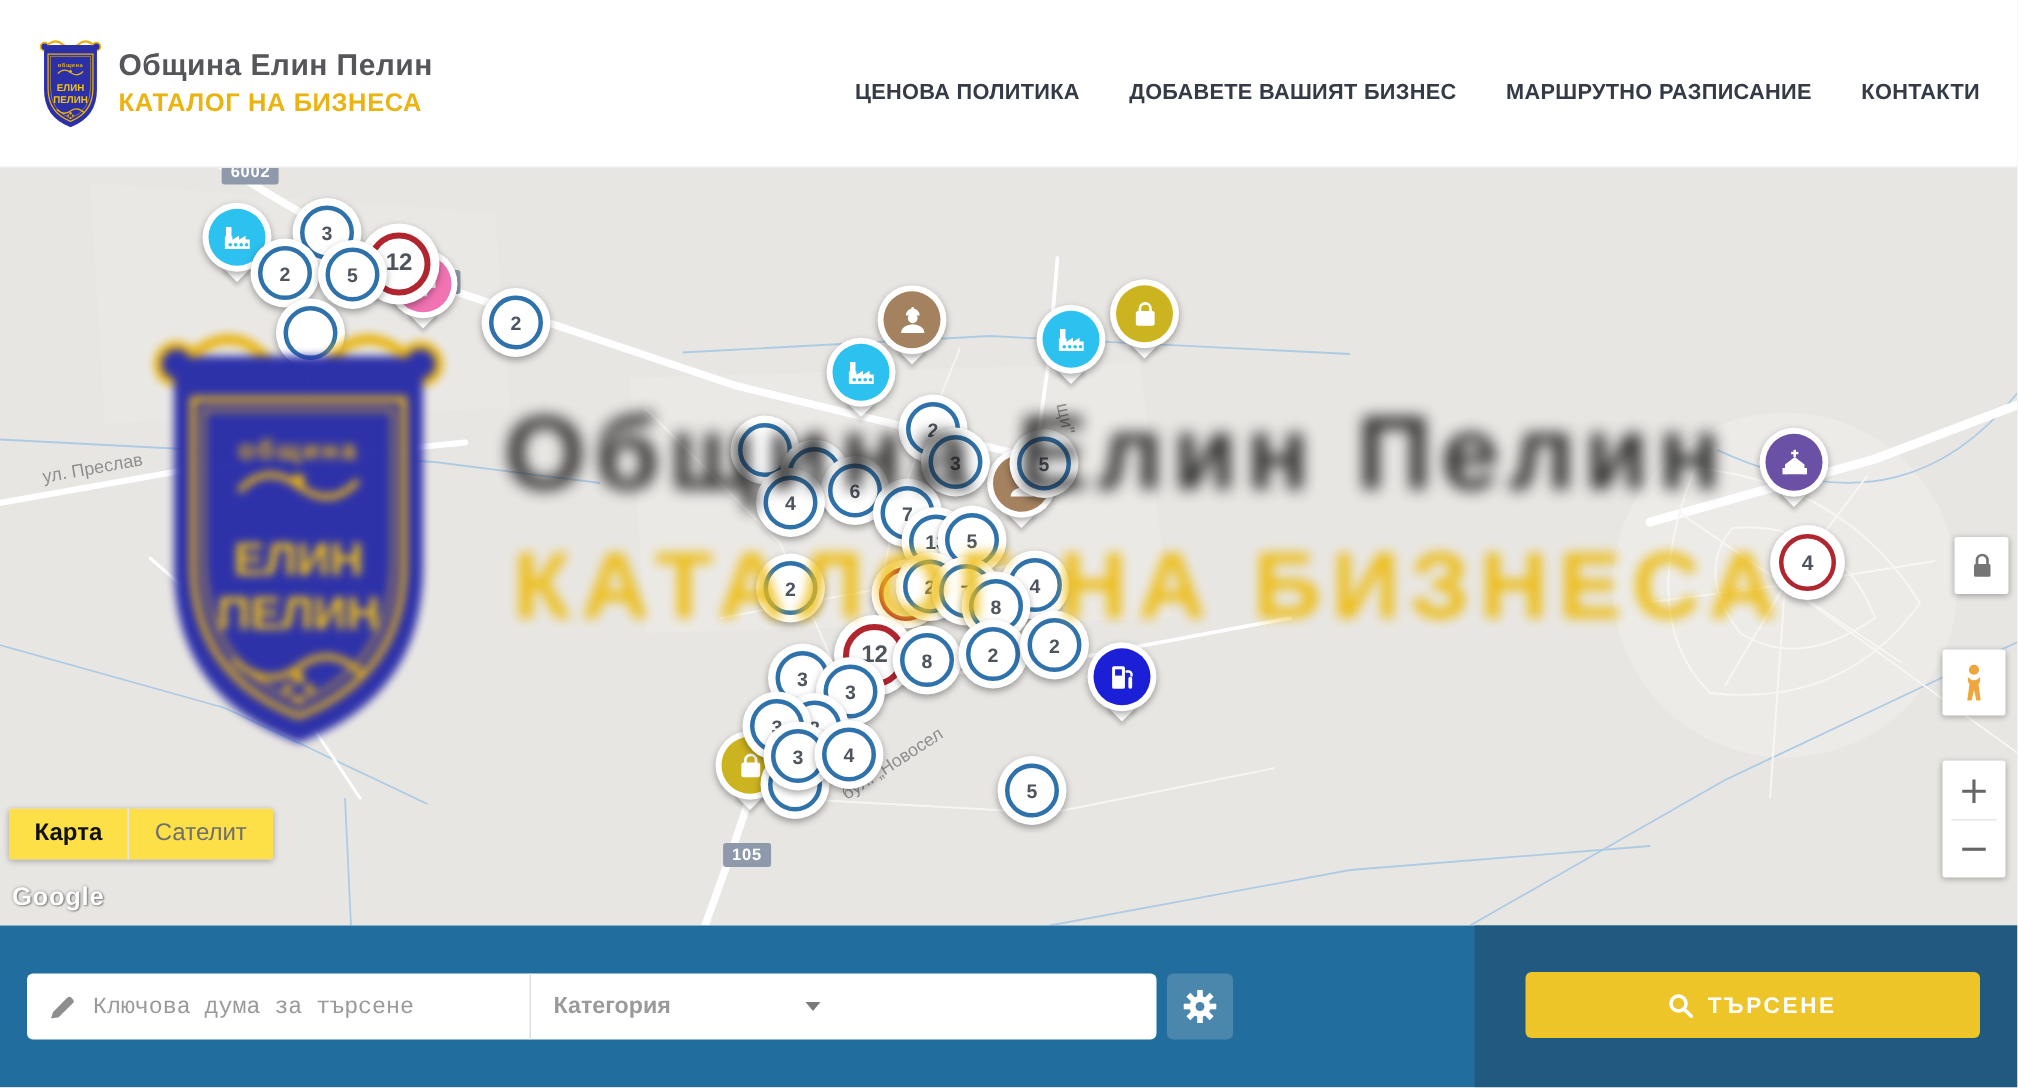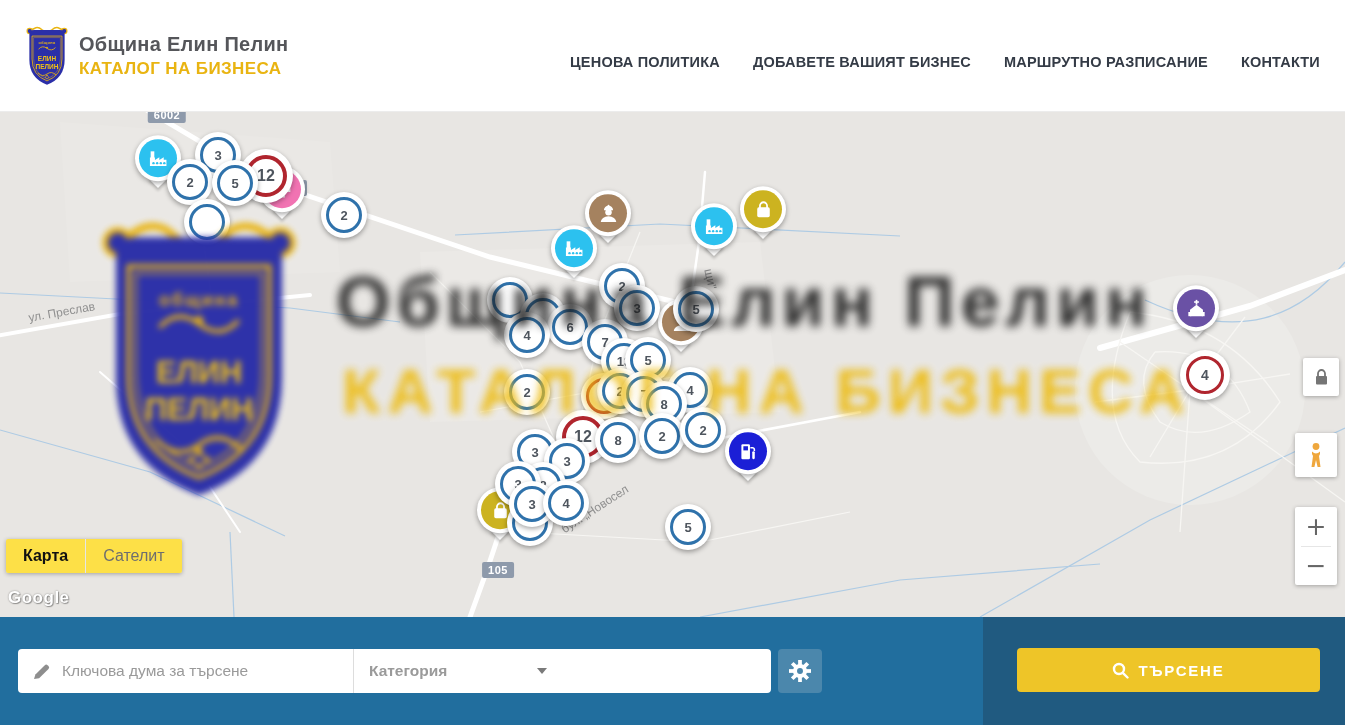--- a/index.html
+++ b/index.html
@@ -53,21 +53,21 @@
   #pegman-btn { left:1295px; top:321px; width:42px; height:44px; }
   #zoom-ctrl { position:absolute; left:1295px; top:395px; width:42px; height:78px; background:#fff; border-radius:2px; box-shadow:0 1px 4px rgba(0,0,0,.3); z-index:50; display:flex; flex-direction:column; }
   .zoom-btn { flex:1; display:flex; align-items:center; justify-content:center; font-size:25px; color:#666; cursor:pointer; font-family:"DejaVu Sans", sans-serif; }
   #zoom-divider { height:1px; background:#e6e6e6; margin:0 6px; }
 
   
   #searchbar { position:absolute; top:617px; left:0; width:1345px; height:108px; background:#216e9e; z-index:100; }
   #searchbar-dark { position:absolute; right:0; top:0; width:362px; height:108px; background:#205a80; }
   #search-fields { position:absolute; left:18px; top:32px; width:753px; height:44px; background:#fff; border-radius:4px; display:flex; align-items:stretch; }
   #keyword-section { width:335px; display:flex; align-items:center; padding-left:15px; gap:11px; }
-  #keyword-input { border:none; outline:none; flex:1; font-size:15.5px; color:#555; font-family:Liberation Sans, sans-serif; }
+  #keyword-input { border:none; outline:none; flex:1; font-size:15.5px; color:#555; font-family:Liberation Mono, monospace; }
   #keyword-input::placeholder { color:#9a9a9a; opacity:1; }
   .select-box { width:209px; border-left:1px solid #ddd; display:flex; align-items:center; justify-content:space-between; padding:0 15px; cursor:pointer;font-weight:bold; }
   .select-box .sel-text { font-size:15.5px; color:#9a9a9a; }
   .caret { width:0; height:0; border-left:5.5px solid transparent; border-right:5.5px solid transparent; border-top:6.5px solid #7a7a7a; }
   #gear-btn { position:absolute; left:778px; top:32px; width:44px; height:44px; background:#4b87ac; border-radius:4px; display:flex; align-items:center; justify-content:center; cursor:pointer; }
   #search-btn { position:absolute; left:1017px; top:31px; width:303px; height:44px; background:#eec528; border:none; border-radius:4px; display:flex; align-items:center; justify-content:center; gap:9px; cursor:pointer; }
   #search-btn span { font-size:15px; font-weight:bold; color:#fff; letter-spacing:1.8px; font-family:"Liberation Sans", sans-serif; }
 </style>
 </head>
 <body>

